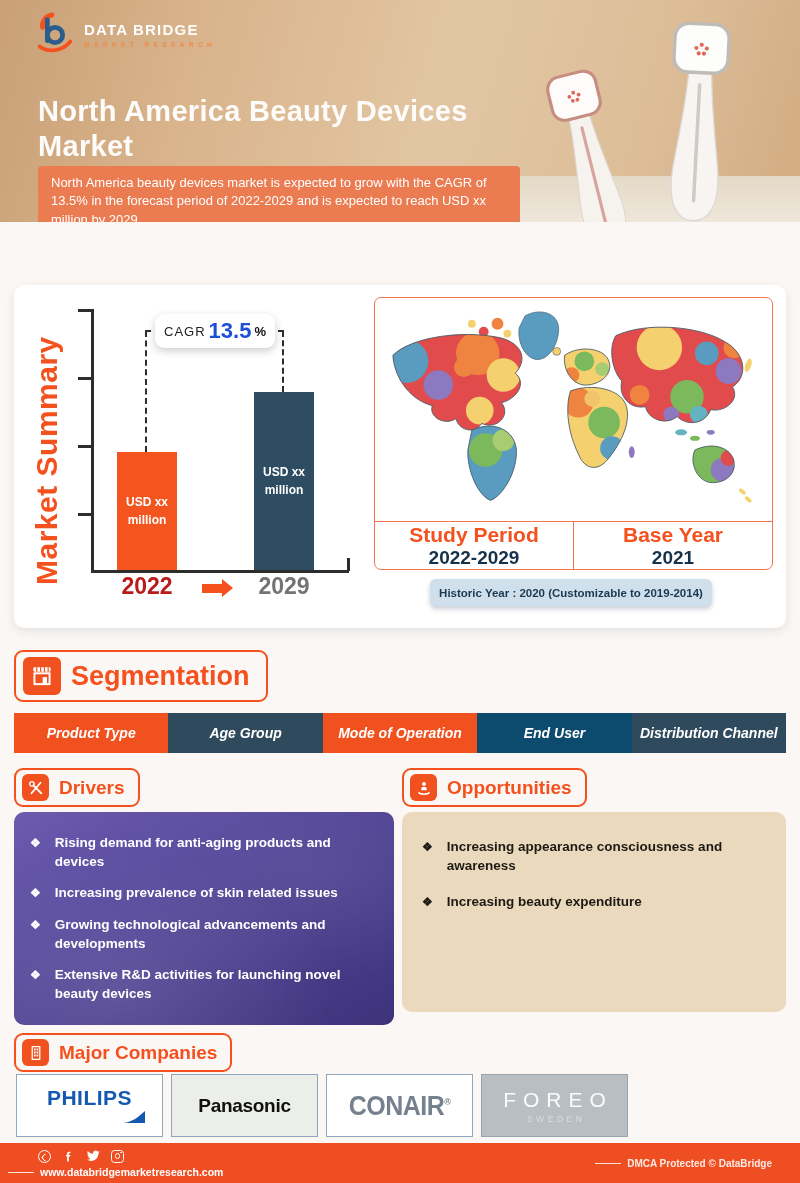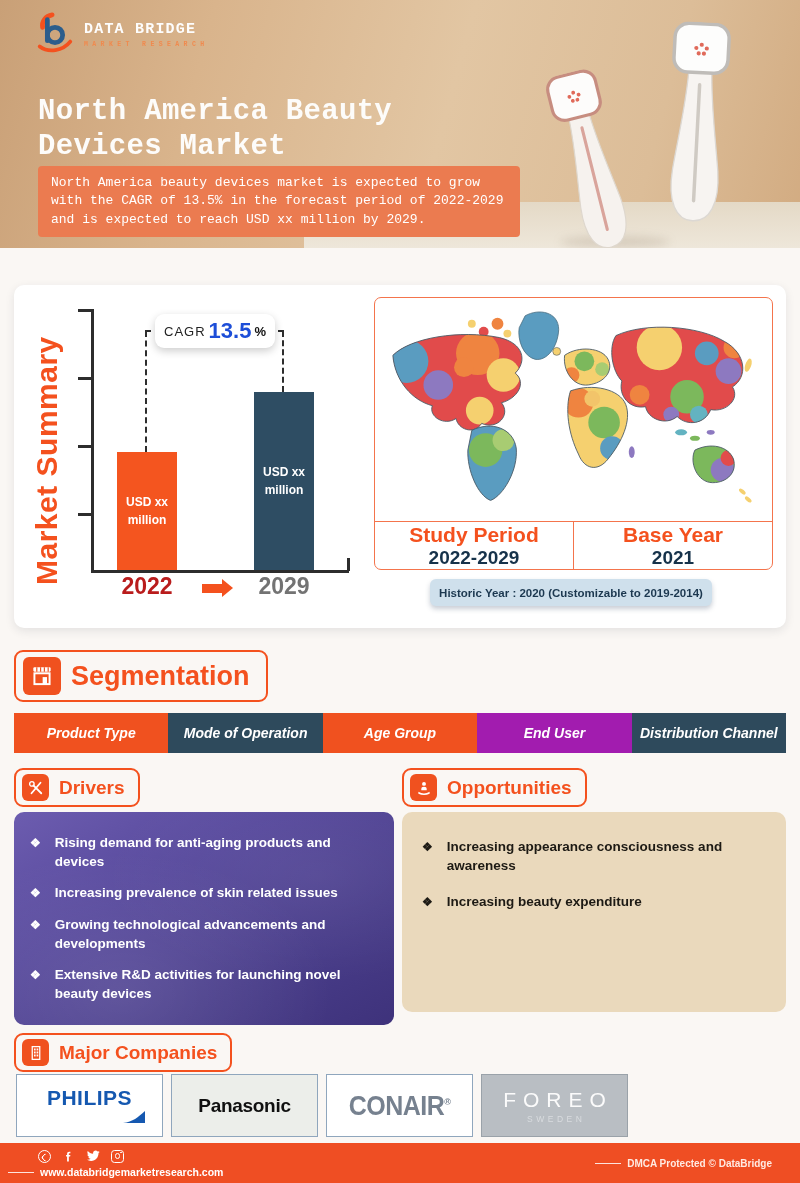--- a/index.html
+++ b/index.html
@@ -5,24 +5,23 @@
   * { margin:0; padding:0; box-sizing:border-box; }
   html,body { width:800px; }
   body {
     font-family:"Liberation Sans", sans-serif;
     width:800px; height:1183px; position:relative; overflow:hidden;
     background:#faf7f4;
   }
 
   
   .header {
-    position:absolute; top:0; left:0; width:800px; height:248px;
+    position:absolute; top:0; left:0; width:800px; height:222px;
     background:linear-gradient(105deg,#c9a077 0%,#d9b48c 25%,#e2c6a3 55%,#dcbd98 80%,#d2ab81 100%);
     overflow:hidden;
-    font-family:Liberation Mono, monospace;
   }
   .header .floor {
     position:absolute; right:0; bottom:0; width:62%; height:46px;
     background:linear-gradient(180deg,#e4d9c6,#eee7da);
     border-top-left-radius:40px 18px;
   }
   .logo { position:absolute; left:34px; top:12px; display:flex; align-items:center; gap:8px; }
   .logo-mark { width:42px; height:44px; }
   .logo-text .lt1 { color:#fdfdfd; font-size:15px; font-weight:700; letter-spacing:1.2px; }
   .logo-text .lt2 { color:#f08a4e; font-size:6.5px; font-weight:700; letter-spacing:4.4px; margin-top:3px; }
@@ -112,21 +111,21 @@
   .opp-label { left:402px; top:768px; }
   .cmp-label { left:14px; top:1033px; }
 
   
   .tabs { position:absolute; left:14px; top:713px; width:772px; height:40px; display:flex; }
   .tab { flex:1; display:flex; align-items:center; justify-content:center;
          color:#fff; font-size:14px; font-weight:700;font-style:italic; }
   .tab:nth-child(1){ background:#F0511F; }
   .tab:nth-child(2){ background:#2E4A5C; }
   .tab:nth-child(3){ background:#F0511F; }
-  .tab:nth-child(4){ background:#a21caf; }
+  .tab:nth-child(4){ background:#0c4a6e; }
   .tab:nth-child(5){ background:#2E4A5C; }
 
   
   .drivers-box {
     position:absolute; left:14px; top:812px; width:380px; height:213px; border-radius:10px;
     background:linear-gradient(150deg,#6c5caf 0%,#584a9d 35%,#493d8a 70%,#3e327b 100%);
     padding:22px 18px 0 16px; overflow:hidden;
   }
   .drivers-box::before { content:""; position:absolute; inset:0;
     background:radial-gradient(ellipse at 28% 85%, rgba(255,255,255,.10), transparent 55%),
@@ -380,22 +379,22 @@
       <path d="M7.2,4 v4 M10.7,4 v4 M14.2,4 v4 M17.7,4 v4" stroke="#F0511F" stroke-width="1.1"></path>
       <rect x="5" y="9.5" width="14" height="10" fill="none" stroke="#fff" stroke-width="1.8"></rect>
       <rect x="12.6" y="13" width="4" height="6.5" fill="#fff"></rect>
     </svg>
   </span>
   <span class="sec-title">Segmentation</span>
 </div>
 
 <div class="tabs">
   <div class="tab">Product Type</div>
+  <div class="tab">Age Group</div>
   <div class="tab">Mode of Operation</div>
-  <div class="tab">Age Group</div>
   <div class="tab">End User</div>
   <div class="tab">Distribution Channel</div>
 </div>
 
 <div class="sec-label mini-label drv-label">
   <span class="sec-icon">
     <svg width="18" height="18" viewBox="0 0 24 24">
       <circle cx="6.5" cy="6.5" r="3" fill="none" stroke="#fff" stroke-width="1.8"></circle>
       <path d="M8.5,8.5 L19,19" stroke="#fff" stroke-width="2.4" stroke-linecap="round"></path>
       <path d="M18,5 L6,19" stroke="#fff" stroke-width="2.4" stroke-linecap="round"></path>

